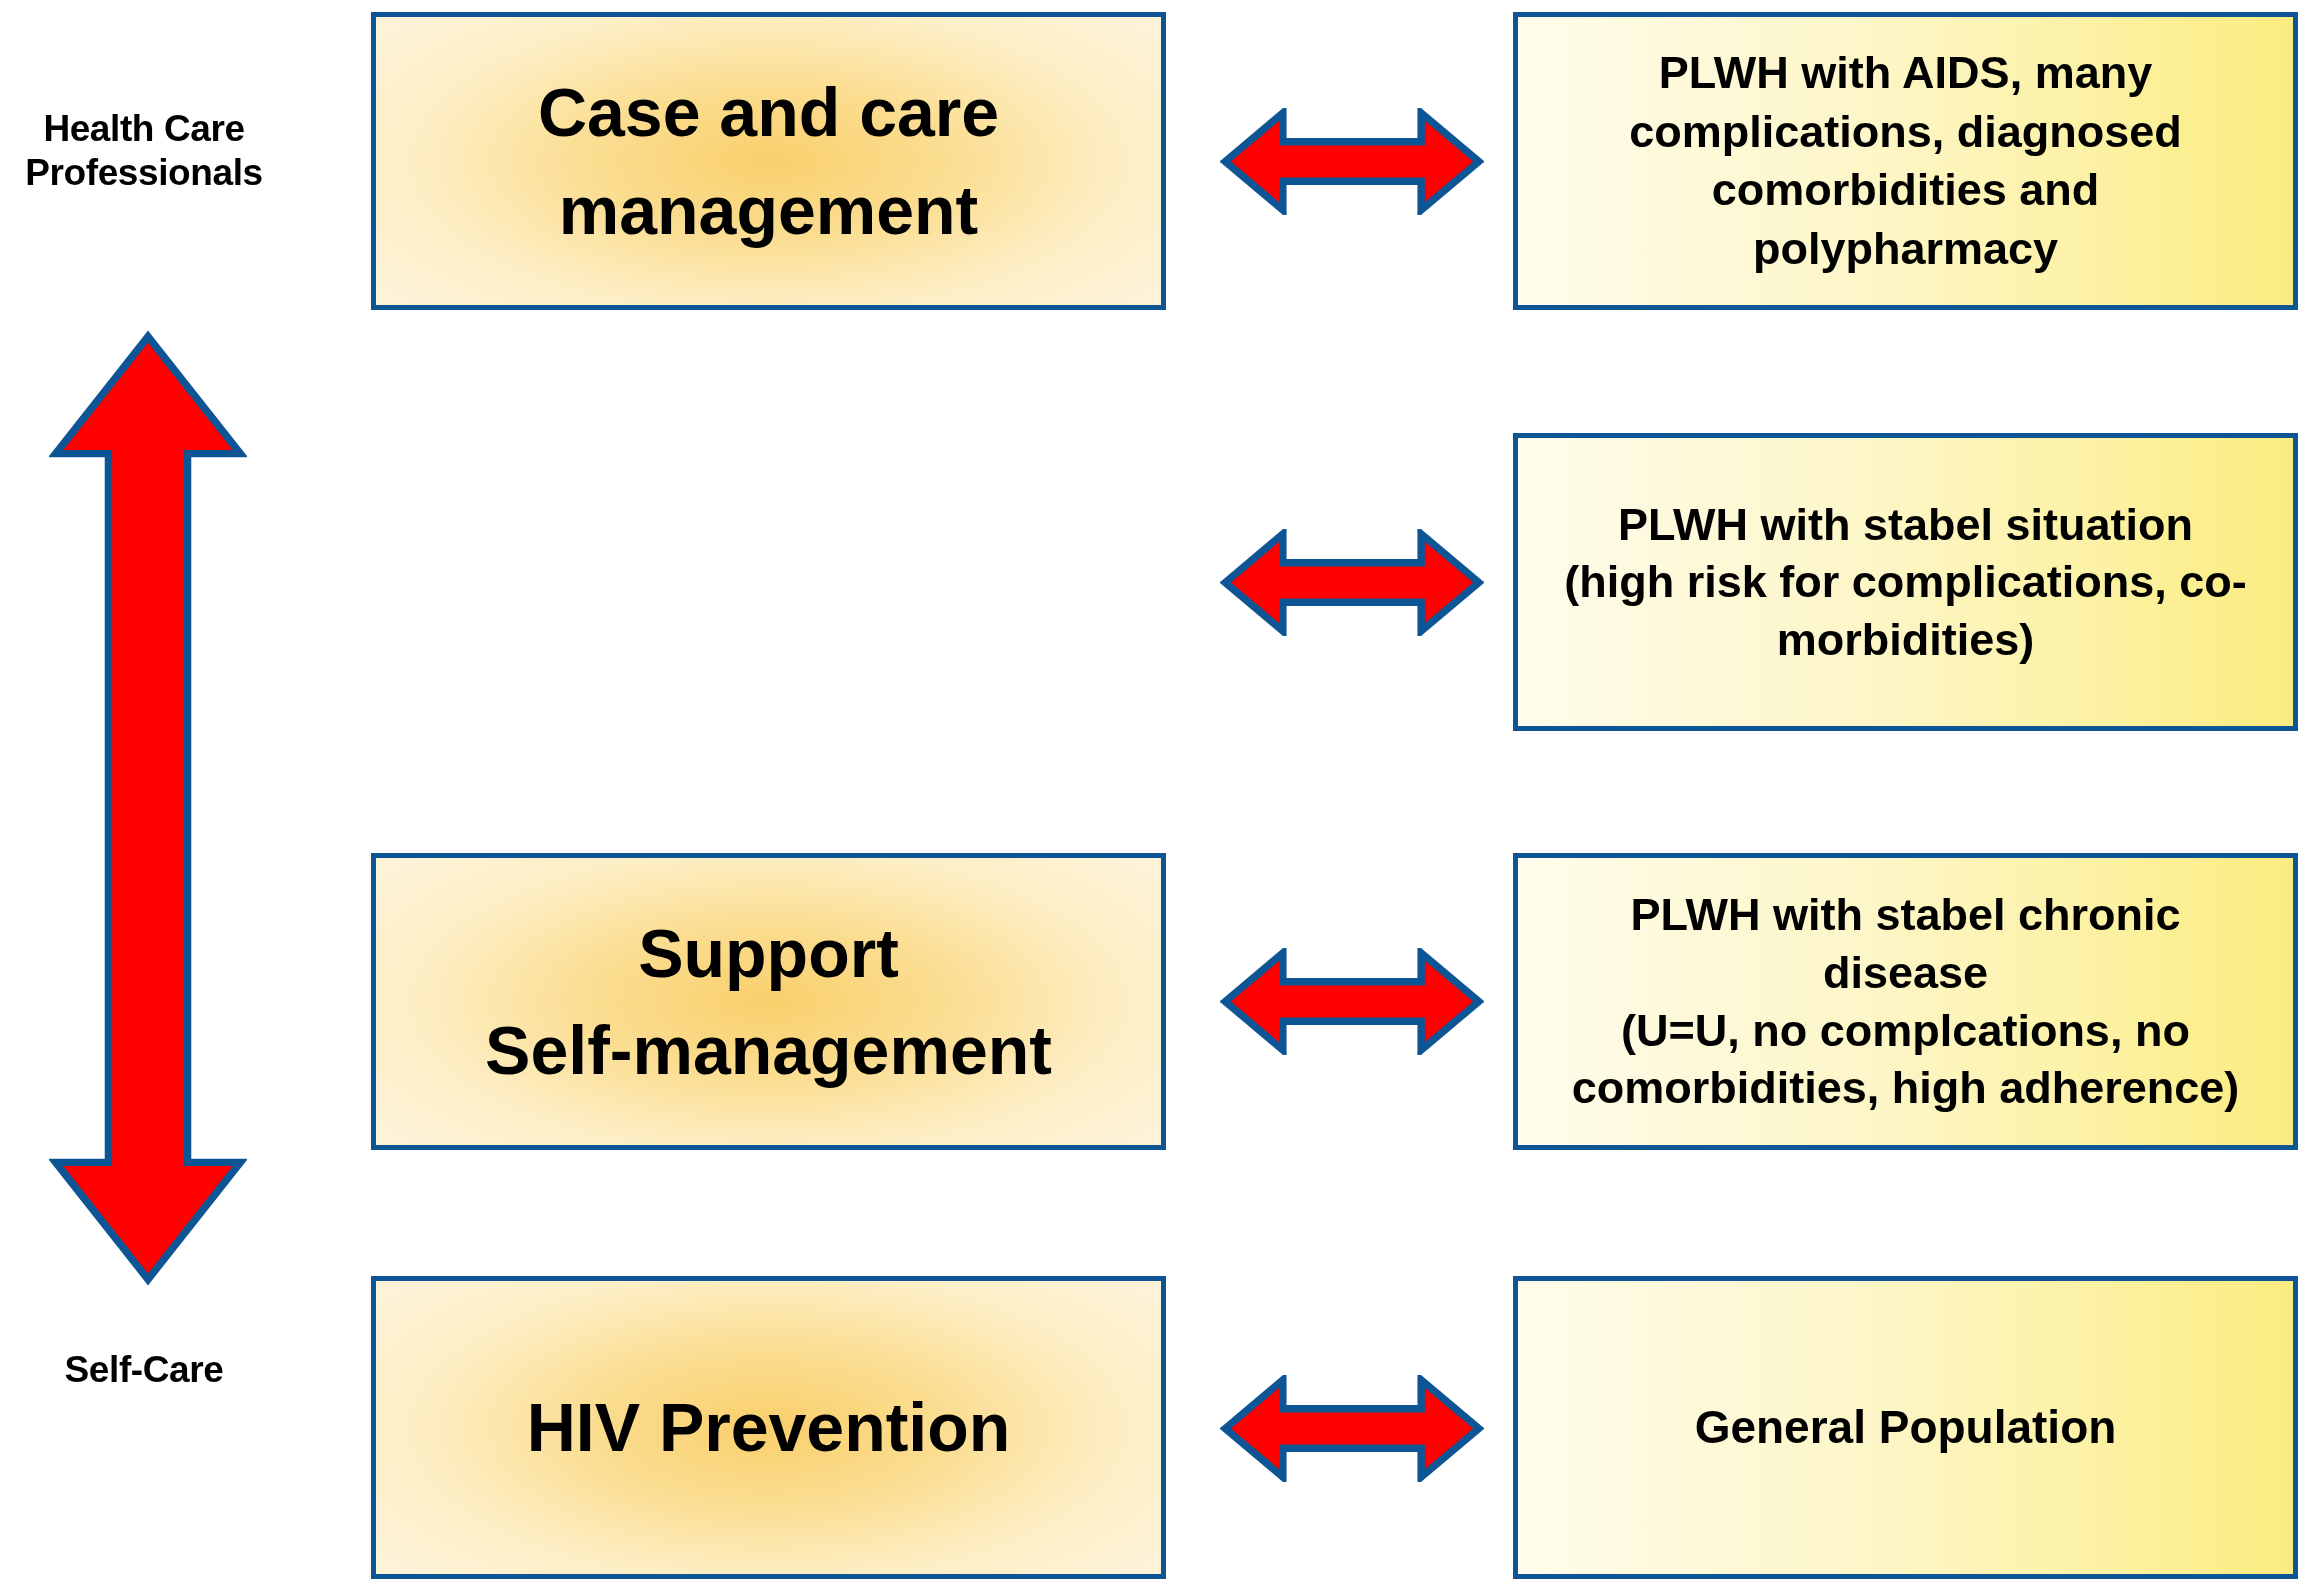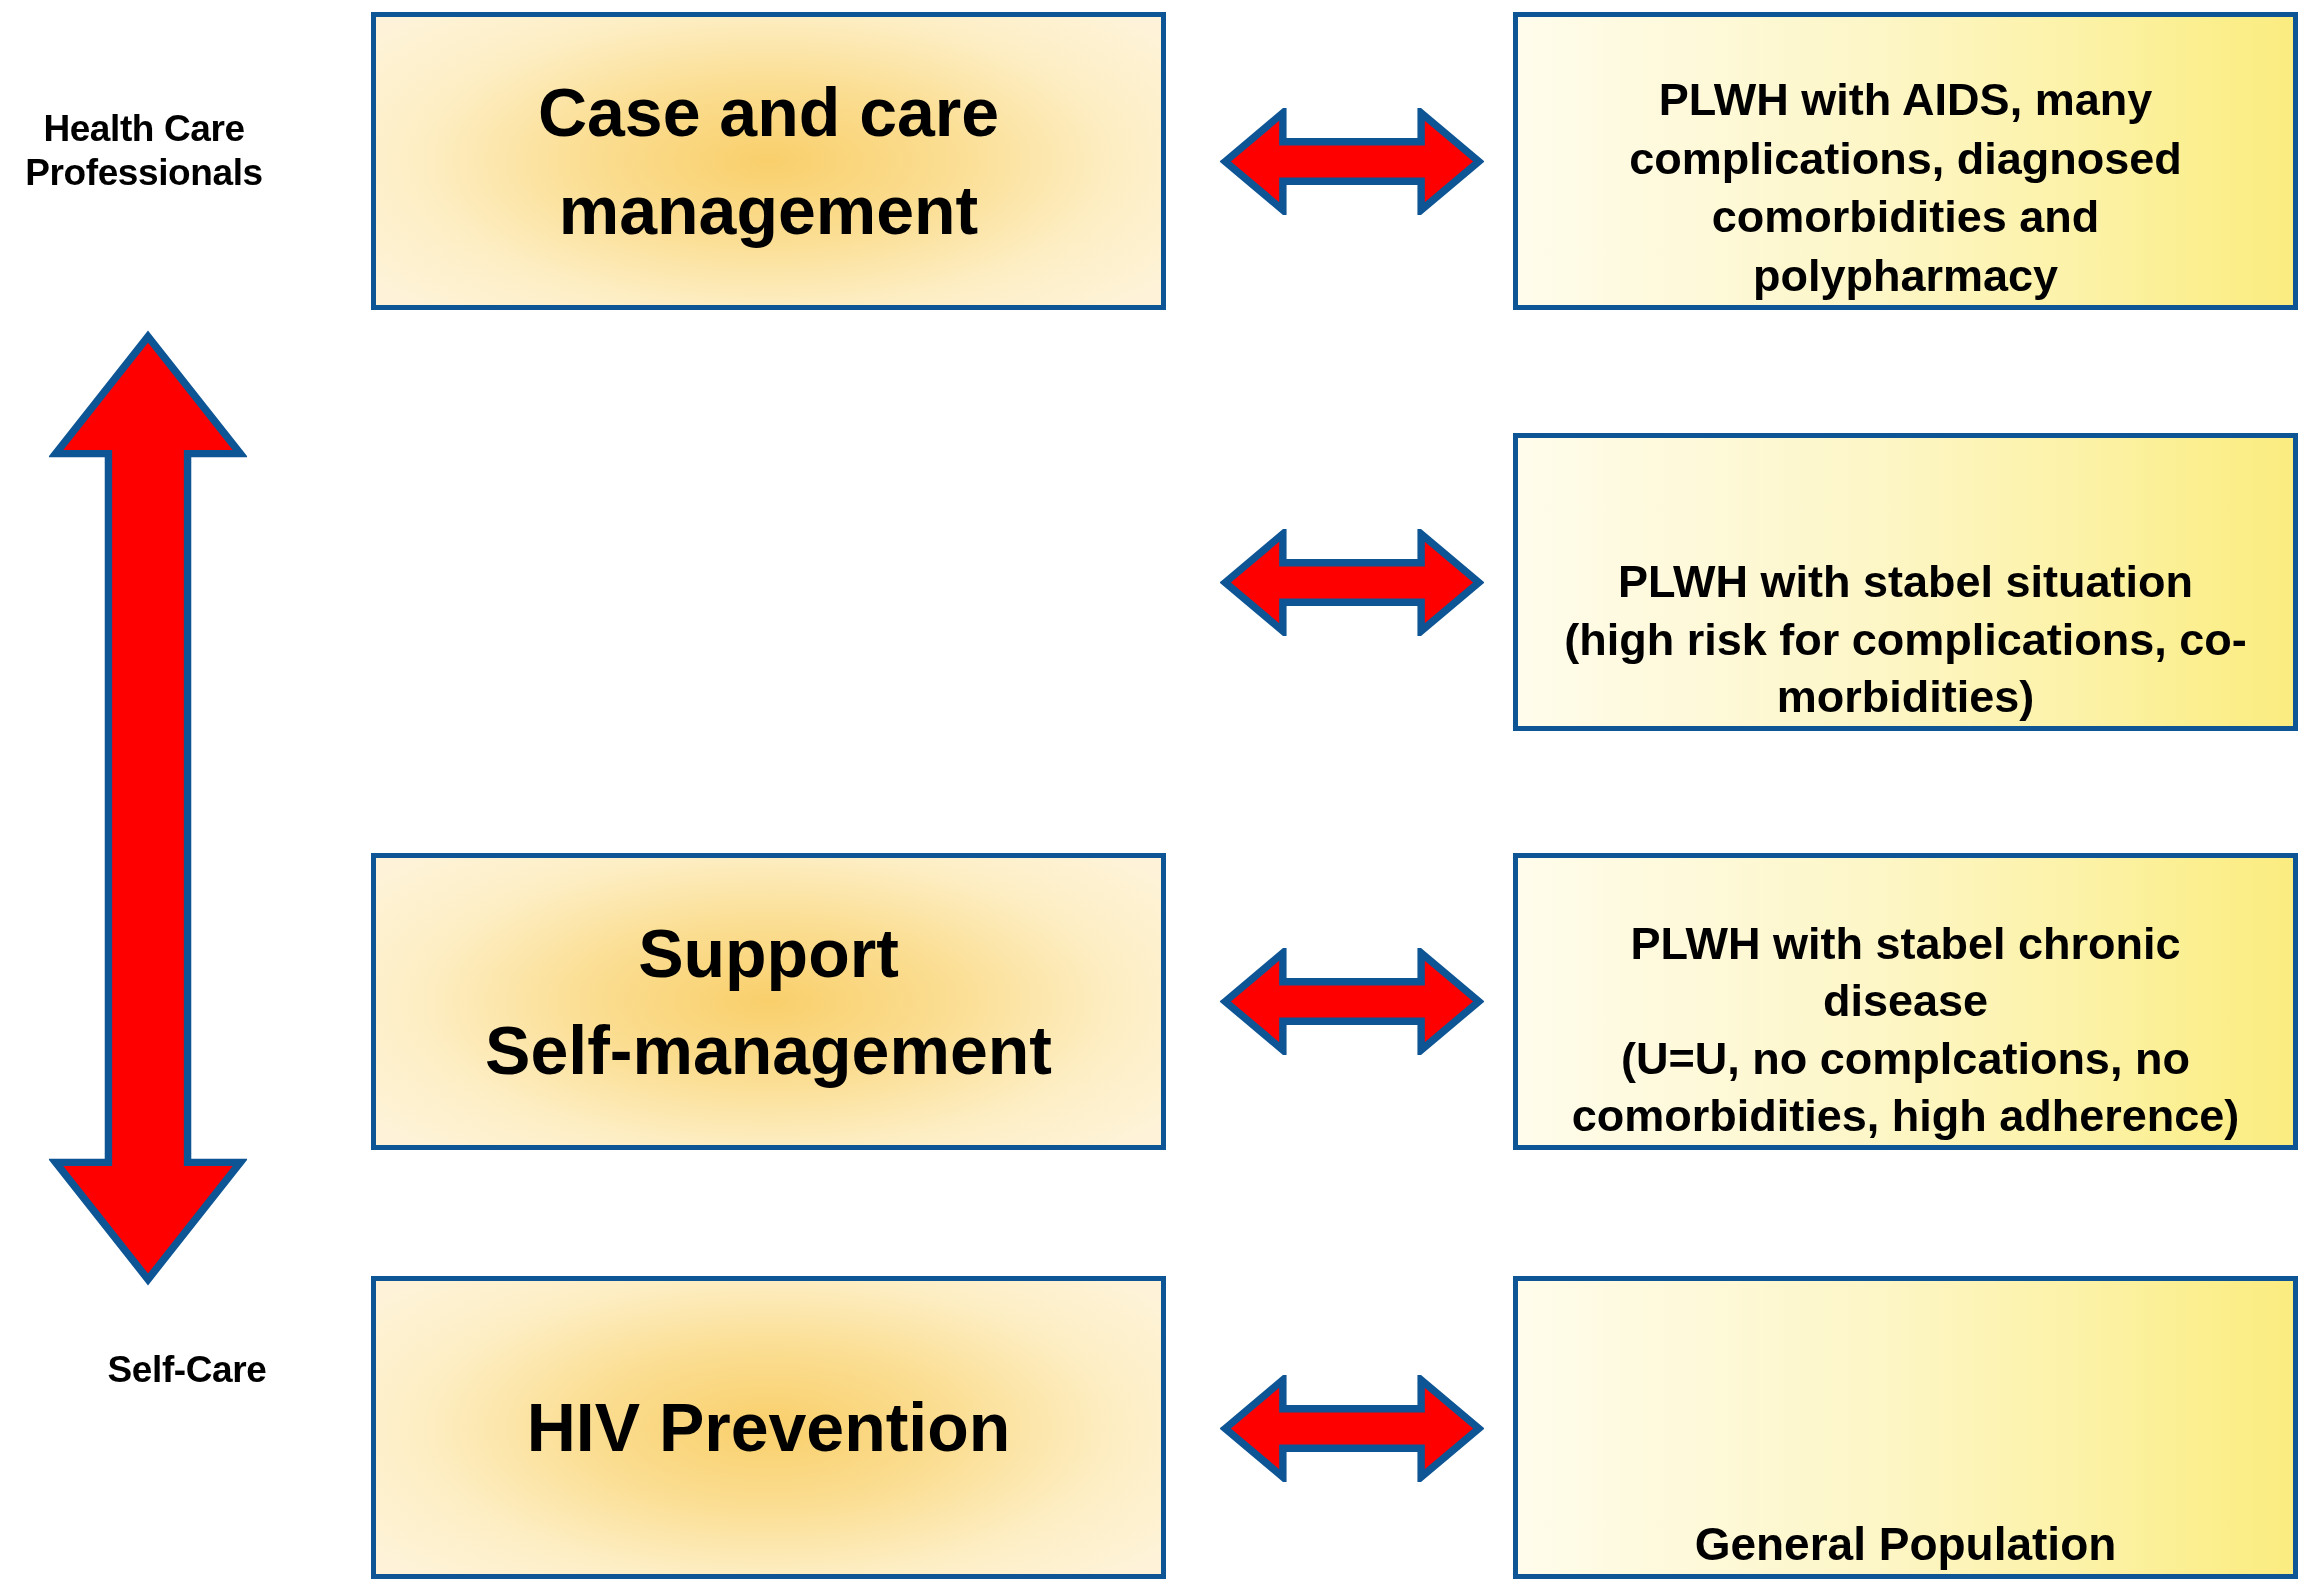--- a/index.html
+++ b/index.html
@@ -31,21 +31,20 @@
   }
   #axis-top-label {
     left: 0px;
     top: 107px;
     width: 288px;
   }
   #axis-bottom-label {
     left: 0px;
     top: 1348px;
     width: 288px;
-    padding-left: 43px;
   }
 
   
   #vertical-arrow {
     position: absolute;
     left: 49px;
     top: 330px;
     width: 198px;
     height: 956px;
   }
@@ -92,21 +91,20 @@
     height: 100%;
     background: linear-gradient(90deg,
         #FFFCEC 0%,
         #FEFAE0 14%,
         #FDF6C8 45%,
         #FCF2A8 72%,
         #FBEE8A 92%,
         #FBEC80 100%);
     font-size: 45px;
     line-height: 1.28;
-    align-items: flex-end;
   }
   .box-text {
     white-space: pre-line;
     padding: 0 18px;
   }
   #box-left-0 .box-text { line-height: 1.45; }
   #box-right-0 .box-text { line-height: 1.30; }
   #box-right-3 .box-text { font-size: 46px; }
 
   

